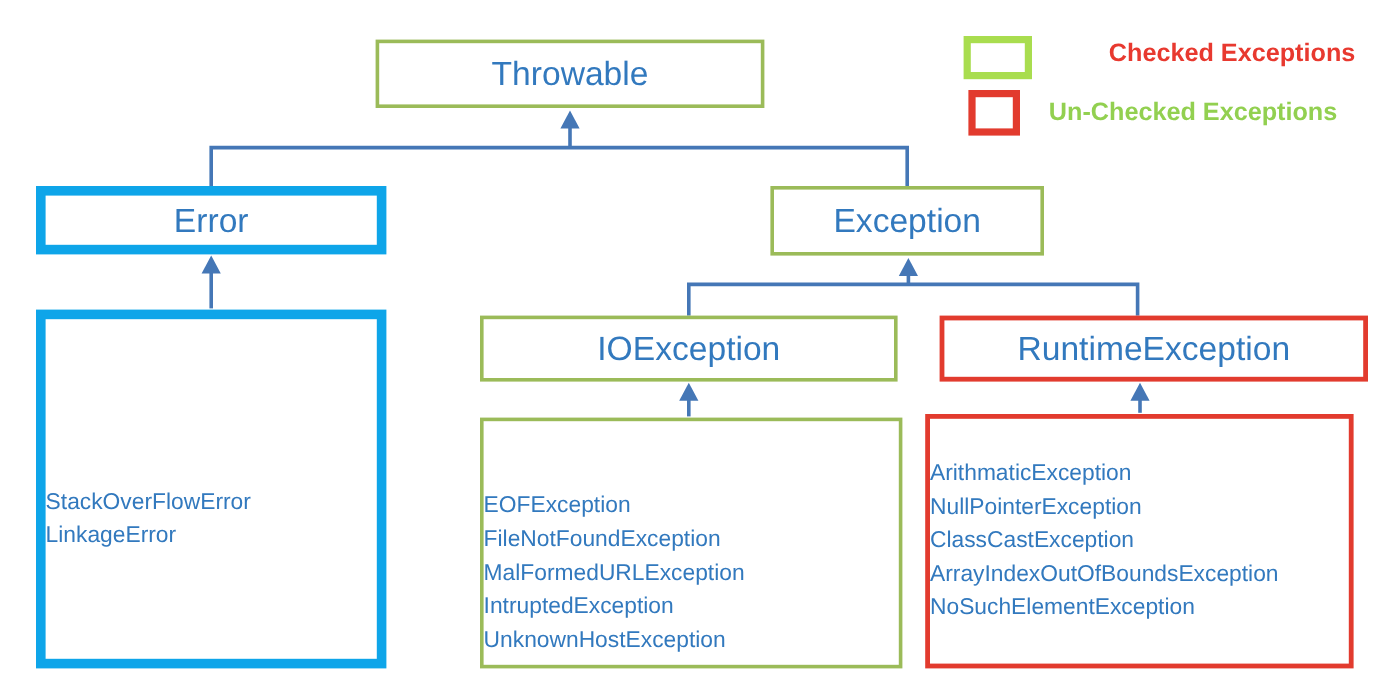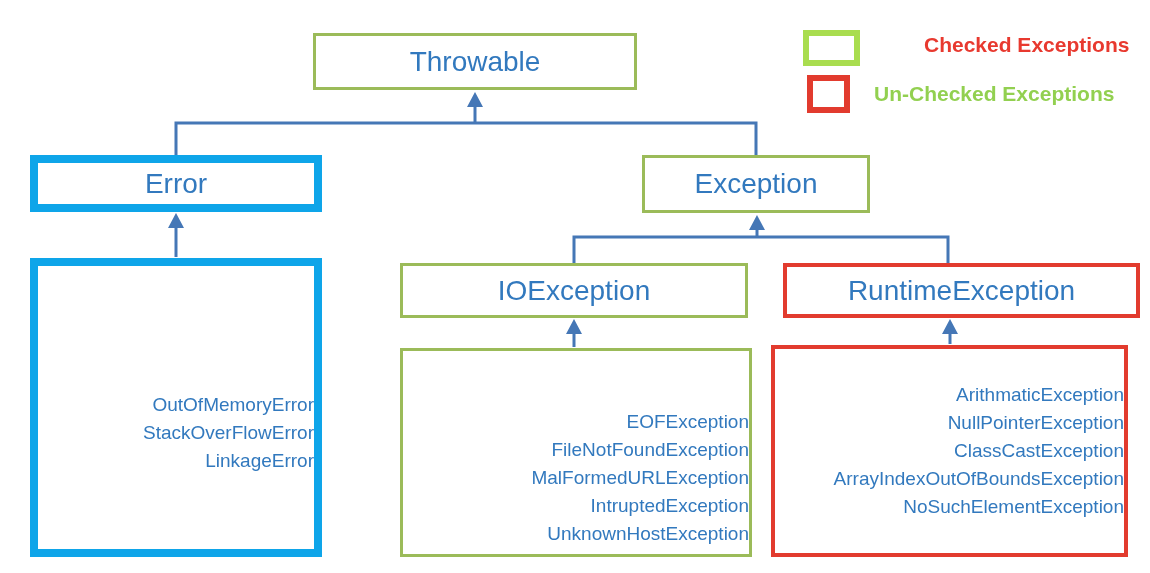--- a/index.html
+++ b/index.html
@@ -11,21 +11,21 @@
   .node{
     position:absolute;z-index:2;background:#ffffff;
     display:flex;align-items:center;justify-content:center;
     font-size:28px;color:#3279BE;box-sizing:border-box;
   }
   .border-blue{border:8px solid #0ea5e9;}
   .border-olive{border:3px solid #9BBB59;}
   .border-red{border:4px solid #E23B2E;}
   .list-box{
     position:absolute;z-index:2;background:#ffffff;box-sizing:border-box;
-    display:flex;flex-direction:column;align-items:flex-end;justify-content:center;
+    display:flex;flex-direction:column;align-items:flex-start;justify-content:center;
     font-size:19px;line-height:28px;color:#3279BE;text-align:center;
   }
   .legend-swatch{position:absolute;z-index:2;background:#ffffff;box-sizing:border-box;}
   .swatch-green{border:6px solid #A9DD4F;}
   .swatch-red{border:6px solid #E23B2E;}
   .legend-label{
     position:absolute;z-index:2;font-weight:bold;font-size:21px;white-space:nowrap;margin-left:46px;
   }
   .legend-label.checked{color:#E8392F;}
   .legend-label.unchecked{color:#92D050;}
@@ -61,21 +61,20 @@
 
   <div class="node border-blue" style="left:30px;top:155px;width:292px;height:57px;">Error</div>
 
   <div class="node border-olive" style="left:642px;top:155px;width:228px;height:58px;">Exception</div>
 
   <div class="node border-olive" style="left:400px;top:263px;width:348px;height:55px;">IOException</div>
 
   <div class="node border-red" style="left:783px;top:263px;width:357px;height:55px;">RuntimeException</div>
 
   <div class="list-box border-blue" style="left:30px;top:258px;width:292px;height:299px;padding-top:51px;">
-      <div>OutOfMemoryError</div>
       <div>StackOverFlowError</div>
       <div>LinkageError</div>
     </div>
 
   <div class="list-box border-olive" style="left:400px;top:348px;width:352px;height:209px;padding-top:50px;">
       <div>EOFException</div>
       <div>FileNotFoundException</div>
       <div>MalFormedURLException</div>
       <div>IntruptedException</div>
       <div>UnknownHostException</div>

